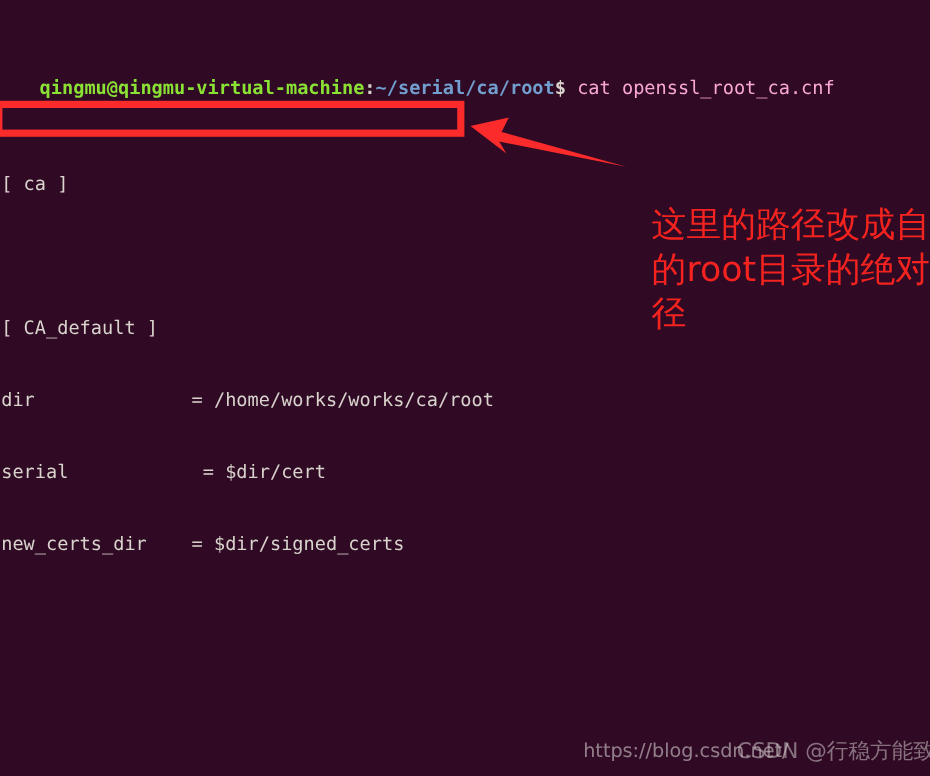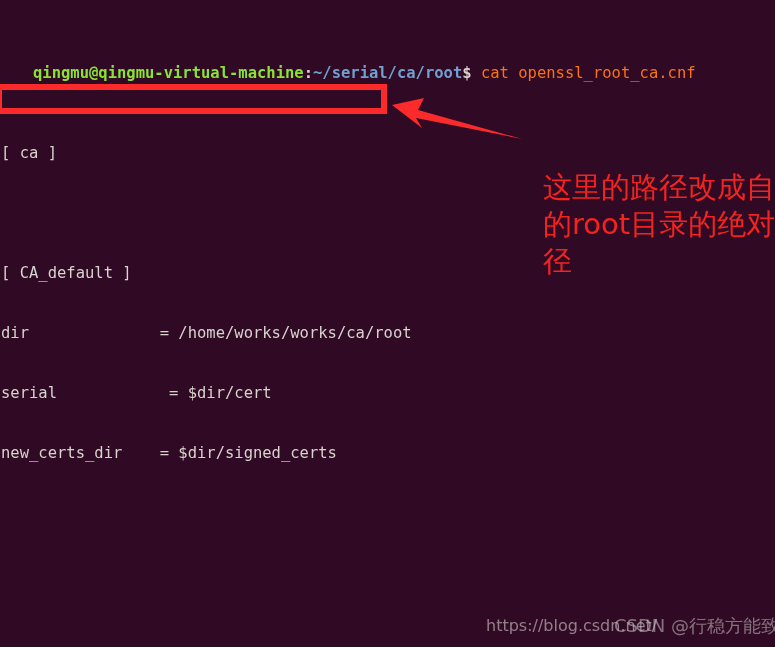--- a/index.html
+++ b/index.html
@@ -33,21 +33,21 @@
   }
   .tline {
     height: 20px;
     white-space: pre;
     padding-left: 1px;
   }
   .prompt-user { color: #8ae234; font-weight: bold; margin-left: 32px; }
   .prompt-colon { color: #d8d3cc; font-weight: bold; }
   .prompt-path { color: #729fcf; font-weight: bold; }
   .prompt-dollar { color: #d8d3cc; font-weight: bold; }
-  .cmd { color: #f97316; }
+  .cmd { color: #f9a8d4; }
 
   
   #highlight-box {
     position: absolute;
     left: -4px;
     top: 84px;
     width: 391px;
     height: 30px;
     border: 6px solid #fb2b2b;
     box-sizing: border-box;

